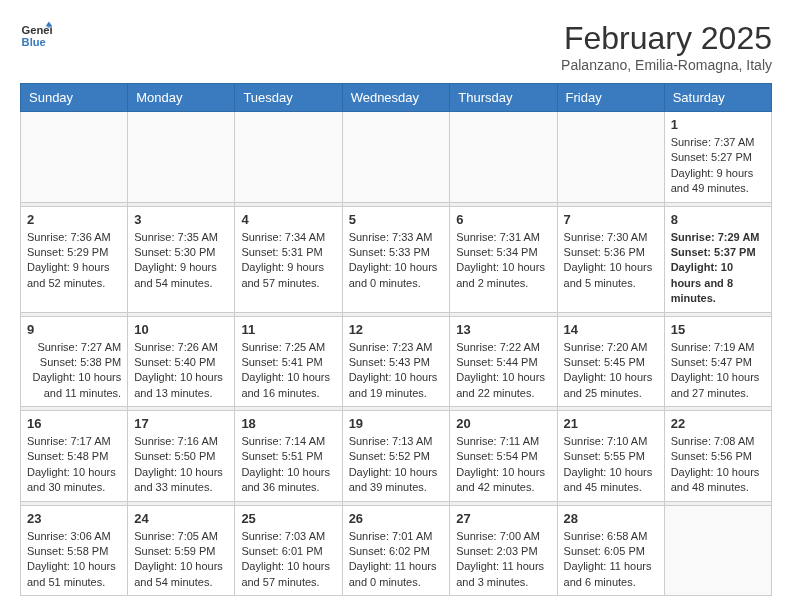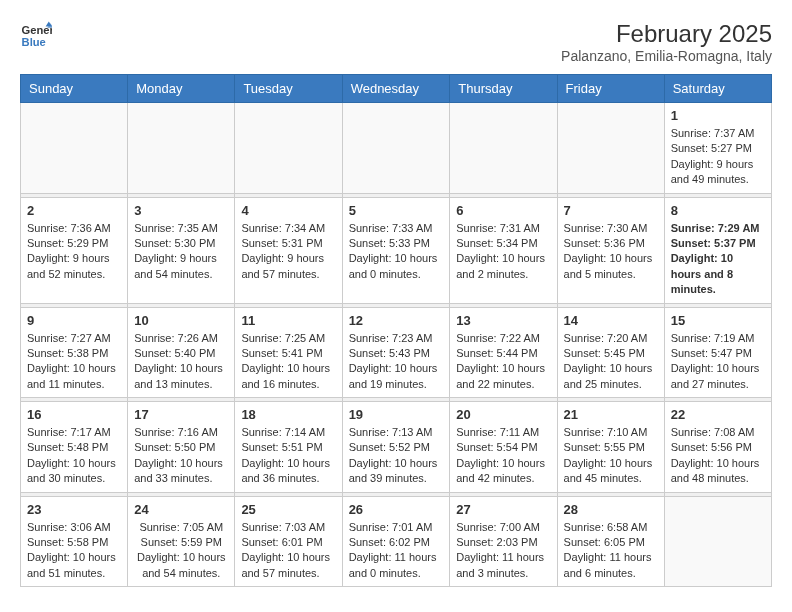--- a/index.html
+++ b/index.html
@@ -22,21 +22,21 @@
       gap: 4px;
     }
     .logo-icon {
       width: 32px;
       height: 32px;
     }
     .title-section {
       text-align: right;
     }
     .month-title {
-      font-size: 24px;
+      font-size: 32px;
       font-weight: normal;
       color: #333;
     }
     .location {
       font-size: 14px;
       color: #555;
       text-align: right;
     }
     .calendar {
       width: 100%;
@@ -186,21 +186,21 @@
         <td></td>
         <td></td>
         <td></td>
         <td></td>
         <td></td>
         <td></td>
       </tr>
       <tr>
         <td>
           <span class="day-num">9</span>
-          <div class="day-info" style="white-space: pre-line;">Sunrise: 7:27 AM
+          <div class="day-info" style="white-space: pre-line; text-align: right;">Sunrise: 7:27 AM
 Sunset: 5:38 PM
 Daylight: 10 hours and 11 minutes.</div>
         </td>
         <td>
           <span class="day-num">10</span>
           <div class="day-info" style="white-space: pre-line;">Sunrise: 7:26 AM
 Sunset: 5:40 PM
 Daylight: 10 hours and 13 minutes.</div>
         </td>
         <td>
@@ -298,21 +298,21 @@
       </tr>
       <tr>
         <td>
           <span class="day-num">23</span>
           <div class="day-info" style="white-space: pre-line;">Sunrise: 3:06 AM
 Sunset: 5:58 PM
 Daylight: 10 hours and 51 minutes.</div>
         </td>
         <td>
           <span class="day-num">24</span>
-          <div class="day-info" style="white-space: pre-line; text-align: center;">Sunrise: 7:05 AM
+          <div class="day-info" style="white-space: pre-line;">Sunrise: 7:05 AM
 Sunset: 5:59 PM
 Daylight: 10 hours and 54 minutes.</div>
         </td>
         <td>
           <span class="day-num">25</span>
           <div class="day-info" style="white-space: pre-line;">Sunrise: 7:03 AM
 Sunset: 6:01 PM
 Daylight: 10 hours and 57 minutes.</div>
         </td>
         <td>

